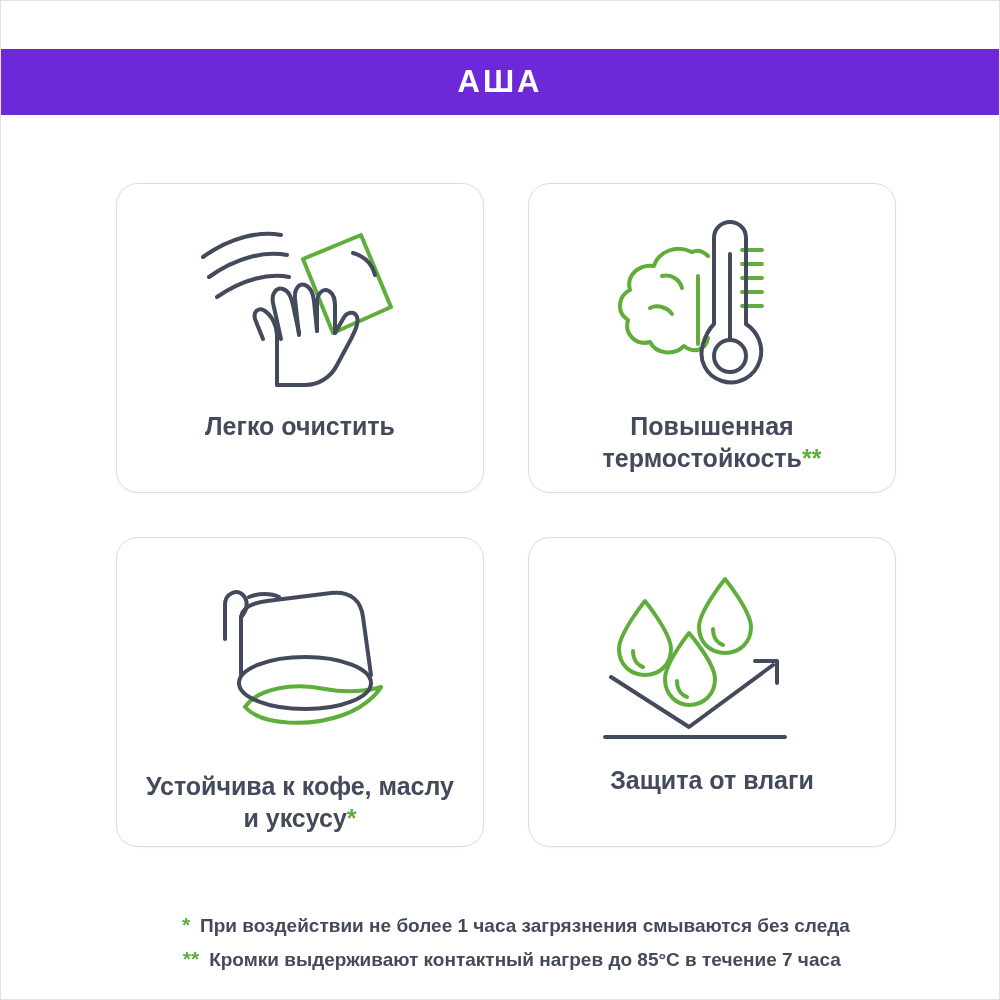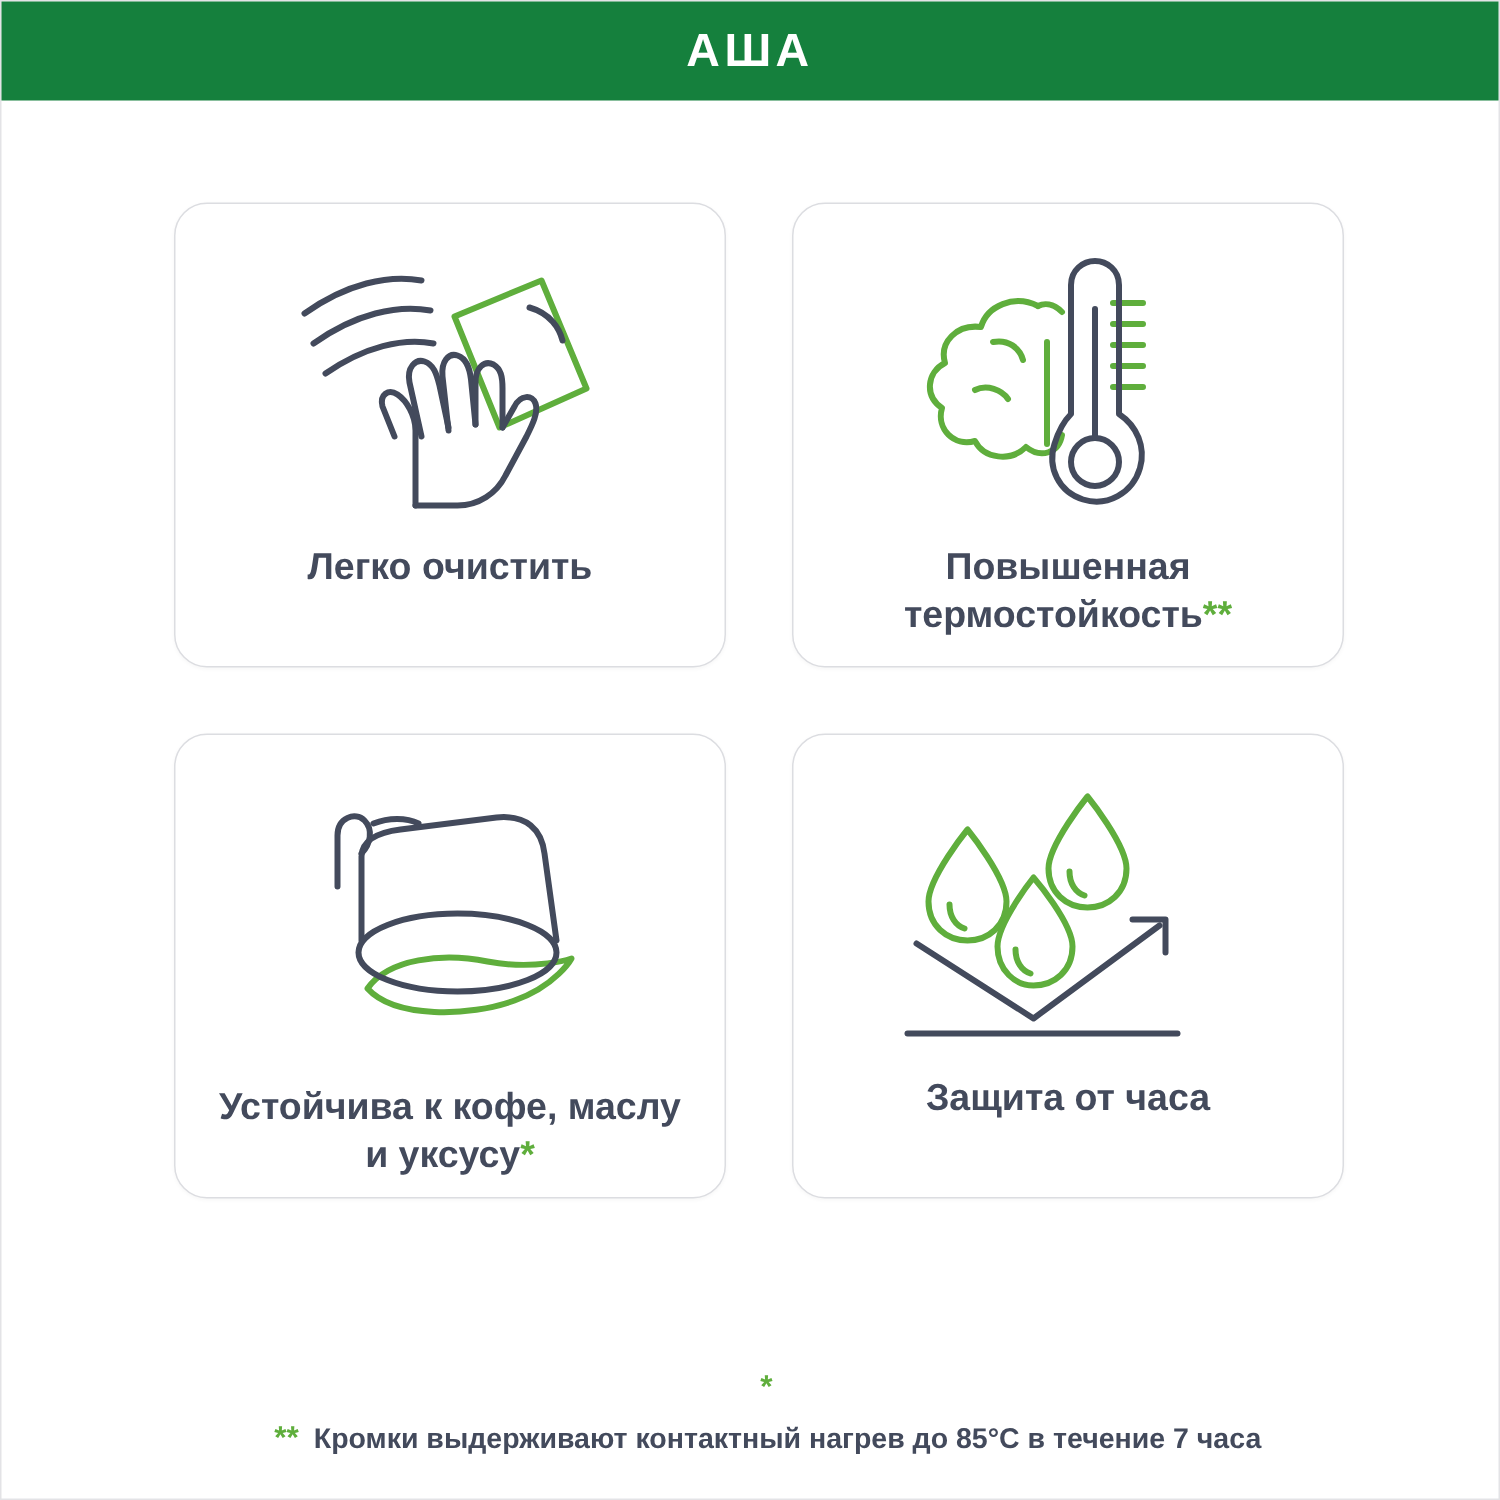--- a/index.html
+++ b/index.html
@@ -16,24 +16,25 @@
   .page {
     position: relative;
     width: 1000px;
     height: 1000px;
     box-sizing: border-box;
     border: 1px solid #e3e3e6;
     background: #ffffff;
   }
   .header {
     height: 66px;
-    background: #15803d;
+    background: #6d28d9;
     display: flex;
     align-items: center;
     justify-content: center;
+    margin-top: 48px;
   }
   .header-title {
     color: #ffffff;
     font-size: 31px;
     font-weight: bold;
     letter-spacing: 3px;
   }
   .grid {
     margin: 68px auto 7px auto;
     width: 768px;
@@ -191,29 +192,30 @@
             <path d="M80 112 C80 120, 84 126, 90 128"></path>
           </g>
           <g fill="none" stroke="#434a5c" stroke-width="4" stroke-linecap="round" stroke-linejoin="round">
             <path d="M14 108 L92 158 L176 96"></path>
             <path d="M158 92 L180 92 L180 114"></path>
             <path d="M8 168 L188 168"></path>
           </g>
         </svg>
       </div>
       <div class="card-label">
-        <span>Защита от часа</span><span class="star"></span>
+        <span>Защита от влаги</span><span class="star"></span>
       </div>
     </div>
 
   </div>
 
   <div class="notes">
     <div class="note">
       <span class="mark">*</span>
+      <span>При воздействии не более 1 часа загрязнения смываются без следа</span>
     </div>
     <div class="note">
       <span class="mark">**</span>
       <span>Кромки выдерживают контактный нагрев до 85°С в течение 7 часа</span>
     </div>
   </div>
 
 </div>
 
 </body></html>

